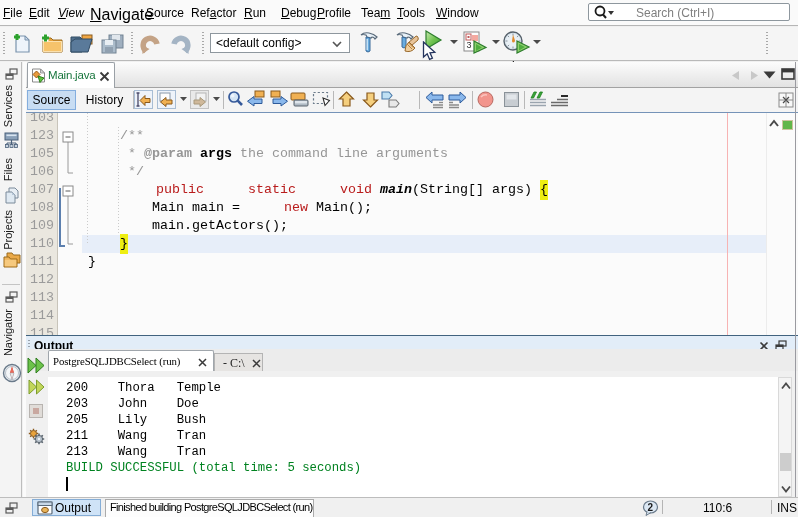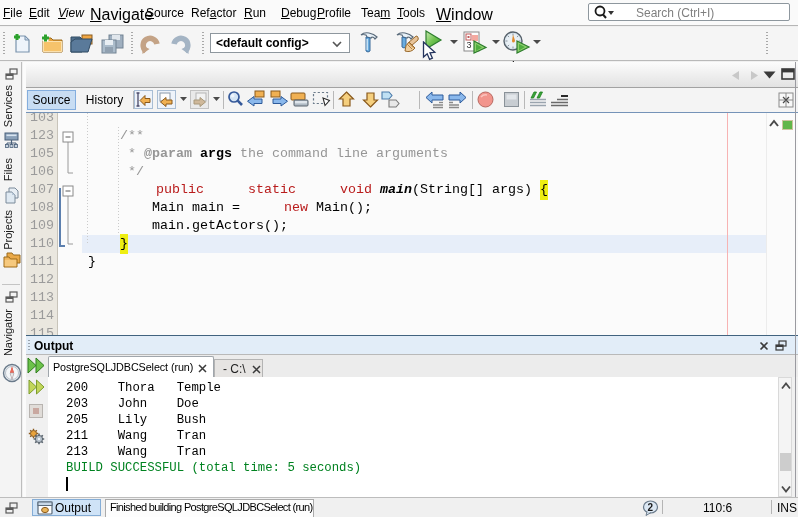--- a/index.html
+++ b/index.html
@@ -33,21 +33,21 @@
 #codetext { position:absolute; left:62px; top:-4px; font-family:"Liberation Mono",monospace; font-size:13.34px; line-height:18px; color:#000; white-space:pre; }
 .kw { color:#b91c1c;margin-left:36px; }
 .cm { color:#969696; }
 .hl { background:#eeee12; padding:2px 0 3px 0; }
 #rowhl { position:absolute; left:56px; top:122px; width:684px; height:18px; background:#e7eef9; }
 #redline { position:absolute; left:701px; top:0; width:1px; height:222px; background:#f7b3b3; }
 
 #outpanel { left:26px; top:335px; width:772px; height:162px; }
 #outtitle { position:absolute; left:0; top:0; width:772px; height:20px; background:#e2edf8; border-top:1px solid #41637f; border-bottom:1px solid #b9b9b9; }
 #outtitle b { position:absolute; left:8px; top:3px; font-size:12px; color:#000; }
-#outtabs { position:absolute; left:0; top:20px; width:772px; height:22px; background:#ececec; }
+#outtabs { position:absolute; left:0; top:14px; width:772px; height:22px; background:#ececec;font-family:Liberation Serif, serif; }
 #outcontent { position:absolute; left:22px; top:42px; width:736px; height:120px; background:#fff; }
 #outtext { position:absolute; left:18px; top:3px; font-family:"Liberation Mono",monospace; font-size:12.3px; line-height:16px; color:#000; white-space:pre; }
 .green { color:#008220; }
 #outscroll { position:absolute; left:752px; top:42px; width:14px; height:120px; background:#f4f4f4; border:1px solid #d9d9d9; }
 #outleft { position:absolute; left:0; top:42px; width:22px; height:120px; background:#f0f0f0; }
 
 #statusbar { left:0; top:497px; width:798px; height:20px; background:#f0f0f0; border-top:1px solid #bdbdbd; }
 #outbtn { position:absolute; left:32px; top:1px; width:69px; height:17px; background:#cfe3f7; border:1px solid #85add6; }
 #statmsg { position:absolute; left:105px; top:1px; width:209px; height:19px; background:#fdfdfd; border:1px solid #ababab; font-size:11px; letter-spacing:-0.65px; padding:1px 0 0 4px; white-space:nowrap; overflow:hidden; }
 .st { position:absolute; font-size:12px; color:#000; }
@@ -60,21 +60,21 @@
 <span class="mi abs" style="left:29px; top:6px; font-size:12px;"><u>E</u>dit</span>
 <span class="mi abs" style="left:58px; top:6px; font-size:12px;font-style:italic;"><u>V</u>iew</span>
 <span class="mi abs" style="left:90px; top:6px; font-size:16px;"><u>N</u>avigate</span>
 <span class="mi abs" style="left:146px; top:6px; font-size:12px;"><u>S</u>ource</span>
 <span class="mi abs" style="left:191px; top:6px; font-size:12px;">Ref<u>a</u>ctor</span>
 <span class="mi abs" style="left:244px; top:6px; font-size:12px;"><u>R</u>un</span>
 <span class="mi abs" style="left:273px; top:6px; font-size:12px;margin-left:8px;"><u>D</u>ebug</span>
 <span class="mi abs" style="left:317px; top:6px; font-size:12px;"><u>P</u>rofile</span>
 <span class="mi abs" style="left:361px; top:6px; font-size:12px;">Tea<u>m</u></span>
 <span class="mi abs" style="left:397px; top:6px; font-size:12px;"><u>T</u>ools</span>
-<span class="mi abs" style="left:436px; top:6px; font-size:16px;"><u>W</u>indow</span>
+<span class="mi abs" style="left:436px; top:6px; font-size:12px;"><u>W</u>indow</span>
 <span class="mi abs" style="left:494px; top:6px; font-size:12px;margin-top:44px;"><u>H</u>elp</span>
 <div class="abs" id="searchbox">
   <svg class="abs" style="left:4px; top:1px;" width="24" height="16" viewBox="0 0 24 16">
     <circle cx="7" cy="6" r="4.5" fill="none" stroke="#1a1a1a" stroke-width="1.8"></circle>
     <line x1="10" y1="9.5" x2="13" y2="13" stroke="#1a1a1a" stroke-width="2"></line>
     <path d="M15 6 l6 0 l-3 4 z" fill="#333"></path>
   </svg>
   <span class="stext">Search (Ctrl+I)</span>
 </div>
 
@@ -177,27 +177,39 @@
       <path d="M10 2.5 v2 M10 15.5 v2 M2.5 10 h2 M15.5 10 h2 M4.7 4.7 l1.4 1.4 M13.9 13.9 l1.4 1.4 M15.3 4.7 l-1.4 1.4 M6.1 13.9 l-1.4 1.4"></path>
     </g>
   <path d="M9 10 l1 -6.5 l2 6 q0 2 -1.5 2 q-1.5 0 -1.5 -1.5 z" fill="#e08a2d"></path>
   <path d="M14 10 L26 16 L14 22 z" fill="#8ed06e" stroke="#2d7d2d" stroke-width="1.2"></path>
   <path d="M16 13 L22 16 L16 19.5 z" fill="#4fae3f"></path>
 </svg>
 <svg class="abs" style="left:532px; top:39px;" width="10" height="8" viewBox="0 0 10 8">
     <path d="M1 1 l4 4 l4 -4 z" fill="#4a4a4a"></path>
   </svg>
 <div class="abs" id="cfgcombo" style="left:210px; top:33px; width:140px; height:20px; background:#fff; border:1px solid #8e979e;">
-  <span class="abs" style="left:5px; top:2px; font-size:12px;font-weight:bold;">&lt;default config&gt;</span>
+  <span class="abs" style="left:5px; top:2px; font-size:12px;">&lt;default config&gt;</span>
   <svg class="abs" style="left:120px; top:4px;" width="12" height="12" viewBox="0 0 12 12">
       <path d="M2 4 l4 4 l4-4" fill="none" stroke="#555" stroke-width="1.6"></path>
     </svg>
 </div>
 
 <div class="abs" id="tabrow">
+  <div id="maintab">
+    <svg class="abs" style="left:3px; top:5px;" width="15" height="15" viewBox="0 0 15 15">
+      <path d="M1.5 1 h8 l4 4 v9 h-12 z" fill="#fff" stroke="#8a8a8a" stroke-width="1"></path>
+      <path d="M9.5 1 l4 4 h-4 z" fill="#d9d9d9" stroke="#8a8a8a" stroke-width="0.8"></path>
+      <path d="M5.5 3 l3.5 3.5 l-3.5 3.5 l-3.5 -3.5 z" fill="#e89a3d" stroke="#a05a10" stroke-width="1"></path>
+      <path d="M7 8 l6 2 l-4 4.5 z" fill="#5ec43e" stroke="#2d7d1d" stroke-width="1"></path>
+    </svg>
+    <span class="ttext">Main.java</span>
+    <svg class="abs" style="left:71px; top:8px;" width="11" height="11" viewBox="0 0 11 11">
+        <path d="M1.5 1.5 L9.5 9.5 M9.5 1.5 L1.5 9.5" stroke="#3a3a3a" stroke-width="1.8"></path>
+      </svg>
+  </div>
 
   <svg class="abs" style="left:705px; top:8px;" width="10" height="11" viewBox="0 0 10 11">
       <path d="M8 1 v9 L1 5.5 z" fill="#c8c8c8"></path>
     </svg>
   <svg class="abs" style="left:723px; top:8px;" width="10" height="11" viewBox="0 0 10 11">
       <path d="M2 1 v9 L9 5.5 z" fill="#c8c8c8"></path>
     </svg>
   <svg class="abs" style="left:737px; top:9px;" width="13" height="8" viewBox="0 0 13 8">
       <path d="M0.5 0.5 h12 L6.5 7.5 z" fill="#3a3a3a"></path>
     </svg>

